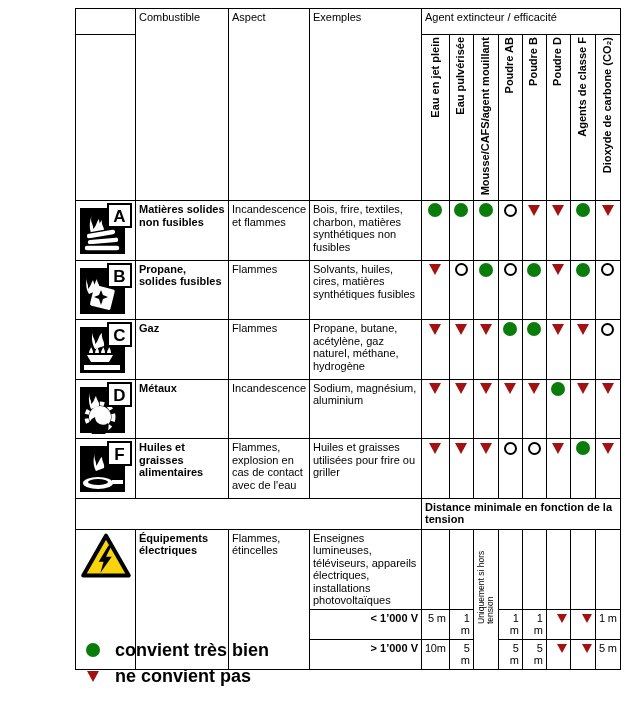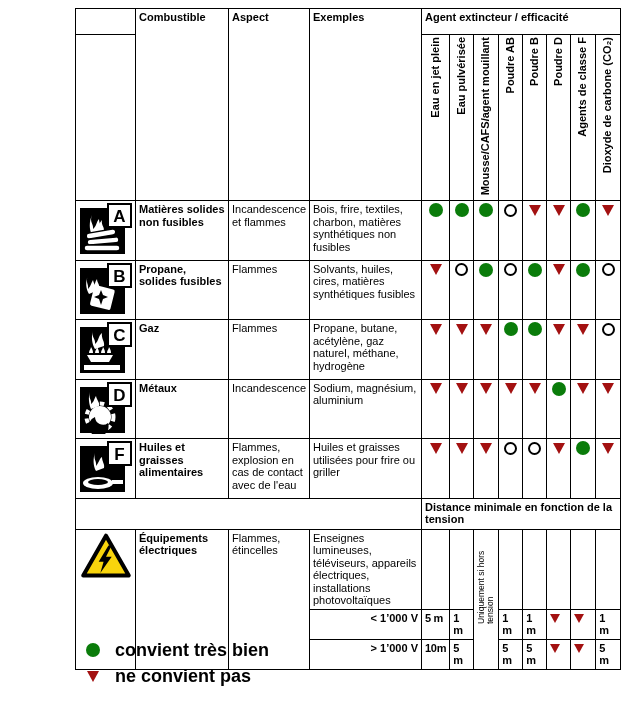--- a/index.html
+++ b/index.html
@@ -4,33 +4,33 @@
 <style>
   html,body{margin:0;padding:0;background:#fff;}
   .page{position:relative;width:642px;height:723px;background:#fff;
         font-family:"Liberation Sans",sans-serif;color:#000;overflow:hidden;}
 
   table.main{position:absolute;left:75px;top:8px;border-collapse:collapse;table-layout:fixed;}
   table.main td{border:1px solid #000;vertical-align:top;padding:2px 3px;
                 font-size:11px;line-height:12.5px;overflow:hidden;}
   td.blank{border:none;padding:0;}
 
-  .hcell{font-weight:bold;font-size:12px;padding:4px 3px 2px 5px;margin-top:36px;}
+  .hcell{font-weight:normal;font-size:12px;padding:4px 3px 2px 5px;margin-top:36px;}
   .agent-col{vertical-align:bottom;text-align:center;padding:0 0 4px 0;}
   .rot{writing-mode:vertical-rl;transform:rotate(180deg);display:inline-block;
        font-weight:bold;font-size:11px;line-height:11.5px;max-height:160px;text-align:left;}
 
   .icon-cell{text-align:center;vertical-align:middle;padding:1px;}
   .name-cell{font-weight:bold;font-size:13px;line-height:15px;padding:4px 2px 2px 5px;}
   .aspect-cell,.ex-cell{padding:3px 2px 2px 4px;}
   .sym-cell{text-align:center;vertical-align:middle;padding:0;}
 
   .dist-cell{font-weight:bold;font-size:11.5px;line-height:13px;padding:2px 4px;}
   .volt-label{font-weight:bold;font-size:12px;text-align:right;vertical-align:middle;padding:0 8px 0 0;}
-  .vcell{font-weight:bold;font-size:10.5px;letter-spacing:-0.3px;text-align:left;
+  .vcell{font-weight:normal;font-size:10.5px;letter-spacing:-0.3px;text-align:right;
          vertical-align:middle;padding:0;}
   .mousse-note{vertical-align:bottom;text-align:center;padding:0 0 2px 0;}
   .rot-sm{writing-mode:vertical-rl;transform:rotate(180deg);display:inline-block;
           font-size:8.5px;line-height:9px;max-height:92px;text-align:left;}
 
   .sym{display:inline-block;vertical-align:middle;}
   .sym-good{width:14px;height:14px;border-radius:50%;background:#0a7c0a;}
   .sym-partial{width:9px;height:9px;border-radius:50%;border:2.5px solid #000;background:#fff;}
   .sym-no{width:0;height:0;border-left:6.5px solid transparent;border-right:6.5px solid transparent;
           border-top:11px solid #a31111;}

